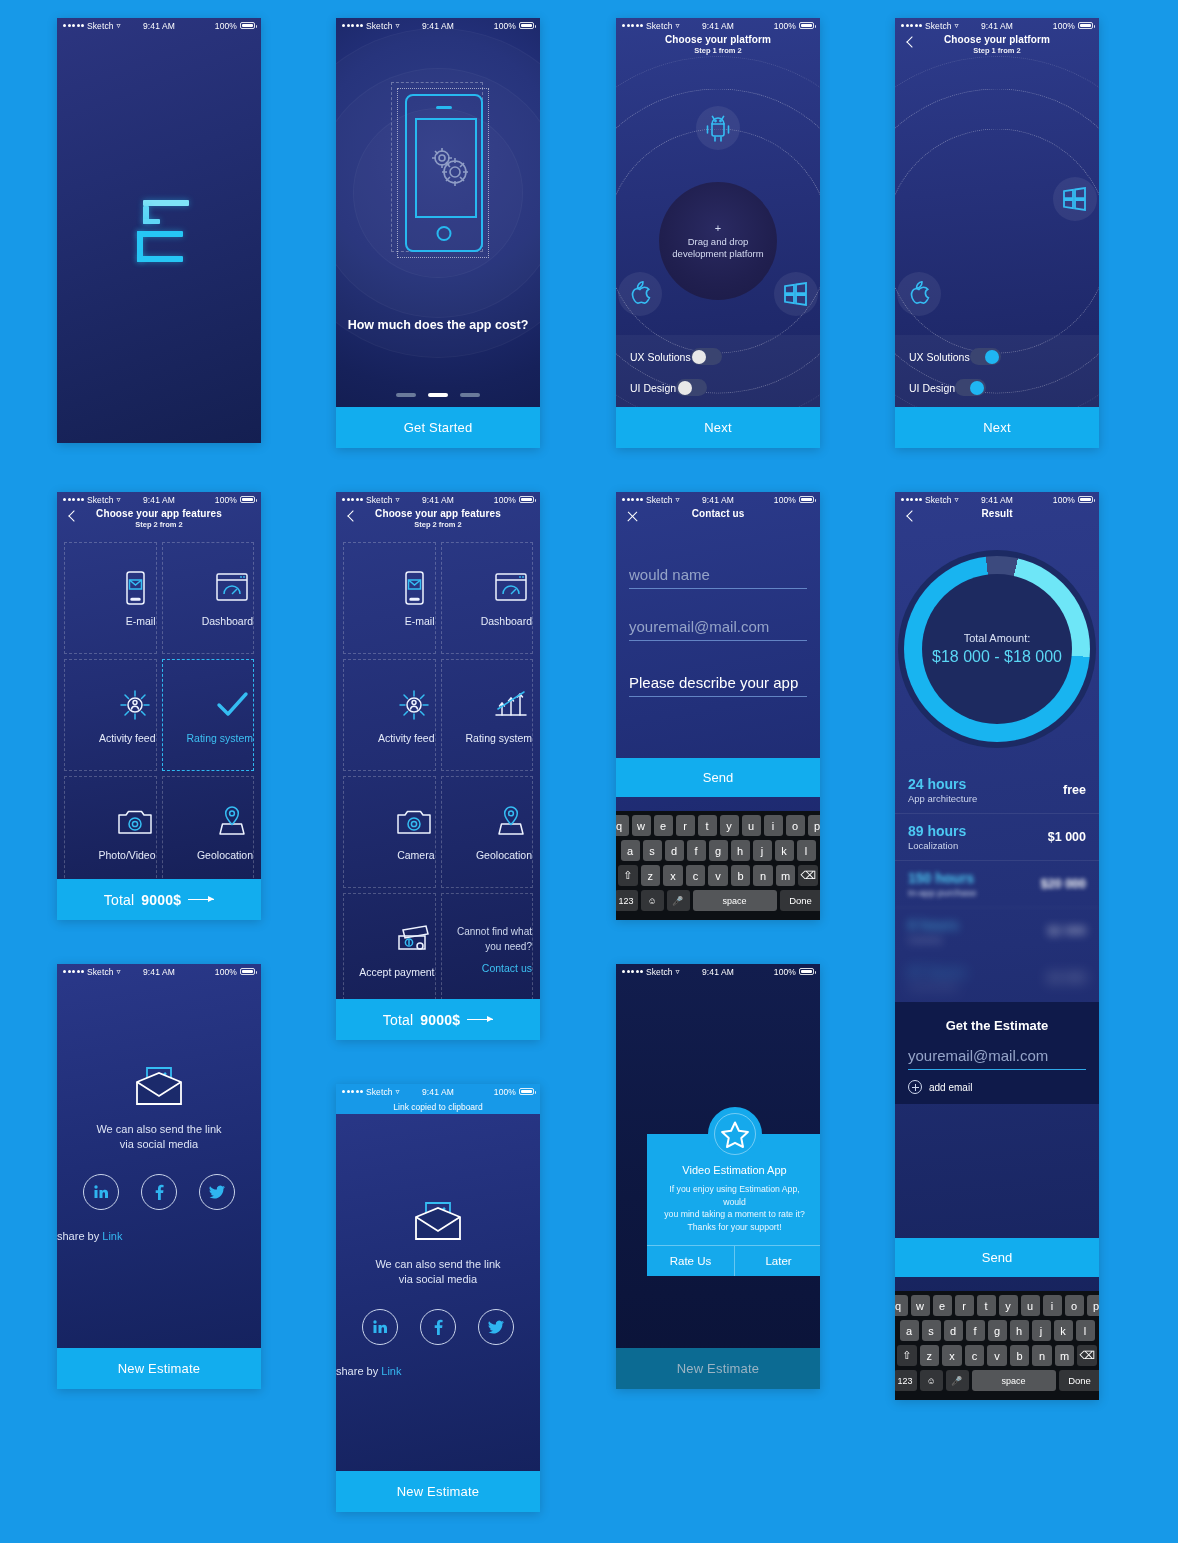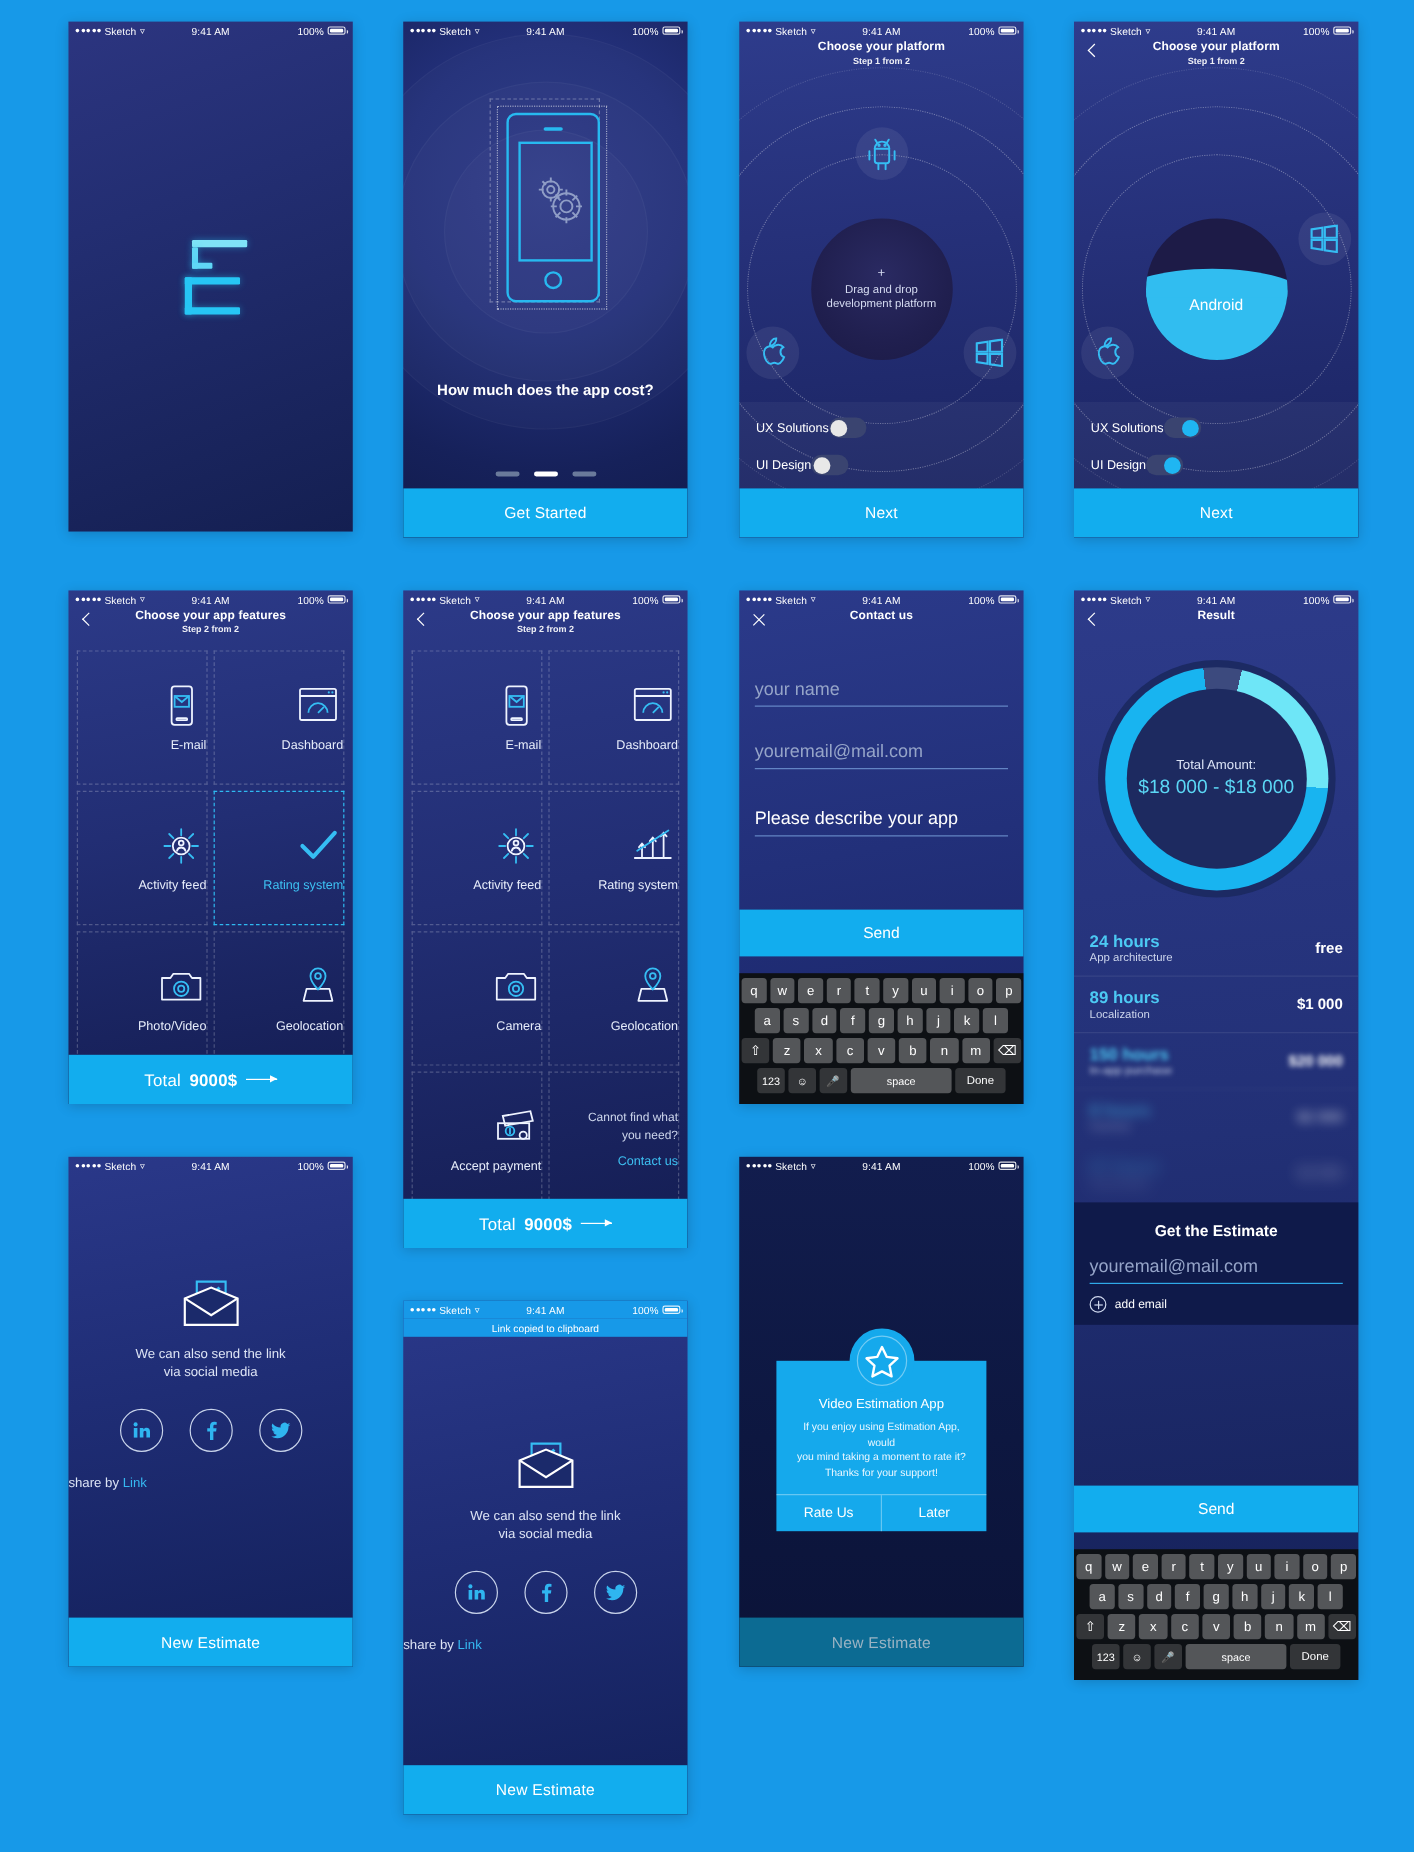--- a/index.html
+++ b/index.html
@@ -5,21 +5,21 @@
   * { box-sizing: border-box; margin:0; padding:0; }
   body {
     width:1178px; height:1543px;
     background:#1799e8;
     font-family:"Liberation Sans", sans-serif;
     position:relative; overflow:hidden;
   }
   .canvas { position:absolute; inset:0; }
   .screen {
     position:absolute;
-    width:237px;
+    width:204px;
     background:#16255c;
     overflow:hidden;
     box-shadow:0 2px 10px rgba(0,0,0,.18);
   }
   
   .statusbar{
     height:15px; display:flex; align-items:center;
     padding:0 6px; font-size:8.5px; color:#fff;
     letter-spacing:.1px; position:relative; z-index:5;
   }
@@ -385,24 +385,20 @@
     </div>
     <div class="navbar">
       <div class="nav-back"></div>
       <div class="nav-title">Choose your platform</div>
       <div class="nav-sub">Step 1 from 2</div>
     </div>
     <div style="position:absolute;left:0;right:0;top:15px;bottom:0;">
       <div class="orbit" style="left:50%;top:50%;width:305px;height:305px;"></div>
       <div class="orbit faint" style="left:50%;top:50%;width:370px;height:370px;"></div>
       <div class="orbit" style="left:50%;top:50%;width:225px;height:225px;"></div>
-      <div class="core filled">
-        <div class="wave"></div>
-        <div class="core-label">Android</div>
-      </div>
       <div class="pnode" style="left:12%;top:63%;">
         <svg width="24" height="27" viewBox="0 0 24 27">
             <g fill="none" stroke="#35bdf3" stroke-width="1.6">
           <path d="M12 8.5c-2-1.5-5-1-6.4 1.2-1.7 2.7-.9 7 1 9.9 1 1.4 2 2.6 3.3 2.5 1.3 0 1.8-.8 3.4-.8s2 .8 3.4.8 2.3-1.2 3.2-2.6c.7-1 1-1.6 1.5-2.8-3.6-1.4-4.2-6.5-.6-8.4-1.1-1.4-2.7-2-4.2-2-1.6 0-2.6.9-3.6 1.2z"></path>
           <path d="M13.5 5.2c1-1.2 1.6-2.8 1.4-4.4-1.4.1-3 1-4 2.2-.8 1-1.5 2.6-1.3 4.1 1.6.1 3-.8 3.9-1.9z"></path>
             </g>
           </svg>
       </div>
       <div class="pnode" style="left:88%;top:40%;">
         <svg width="25" height="24" viewBox="0 0 25 24">
@@ -679,21 +675,21 @@
         <span class="batt">
             <i></i>
           </span>
         </div>
     </div>
     <div class="navbar">
       <div class="nav-close"></div>
       <div class="nav-title">Contact us</div>
     </div>
     <div style="margin-top:29px" class="field">
-      <div class="ph">your name</div>
+      <div class="ph">would name</div>
     </div>
     <div style="margin-top:29px" class="field">
       <div class="ph">youremail@mail.com</div>
     </div>
     <div style="margin-top:33px" class="field">
       <div class="val">Please describe your app</div>
     </div>
     <div style="position:absolute;left:0;right:0;bottom:123px;height:39px;background:#12adee;color:#fff;display:flex;align-items:center;justify-content:center;font-size:13px;">Send</div>
     <div class="kbd">
       <div class="krow">

